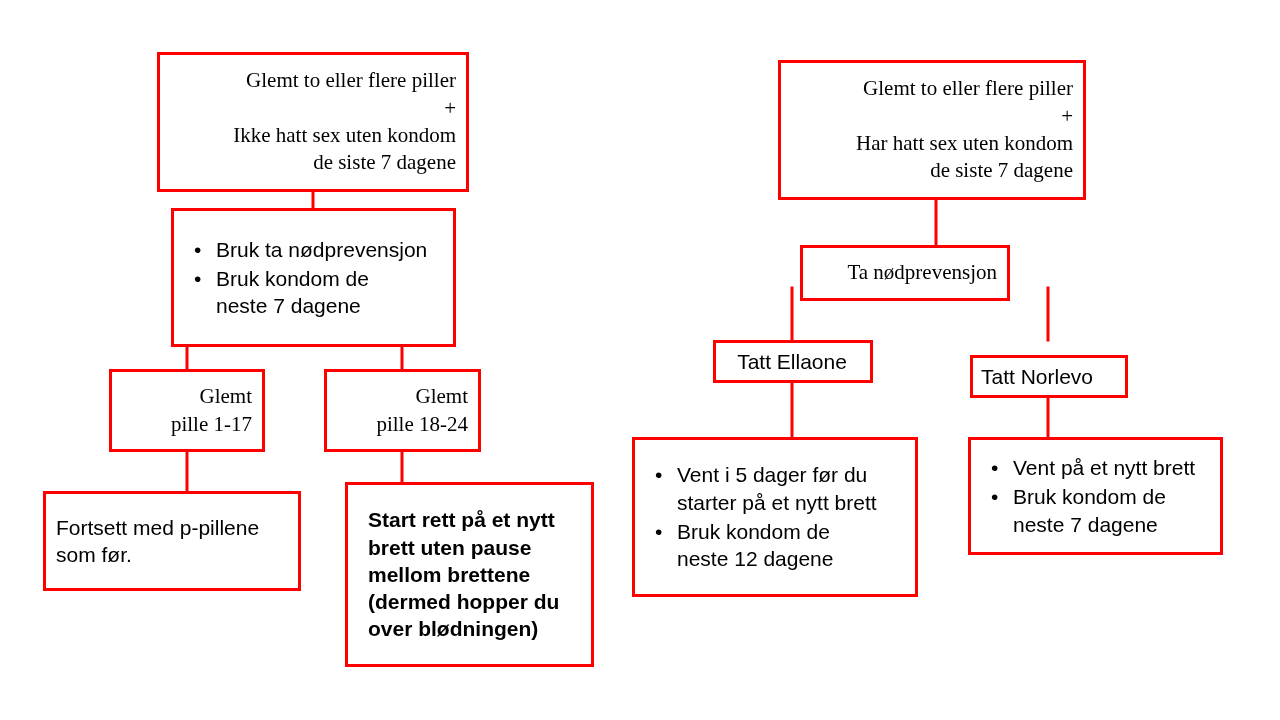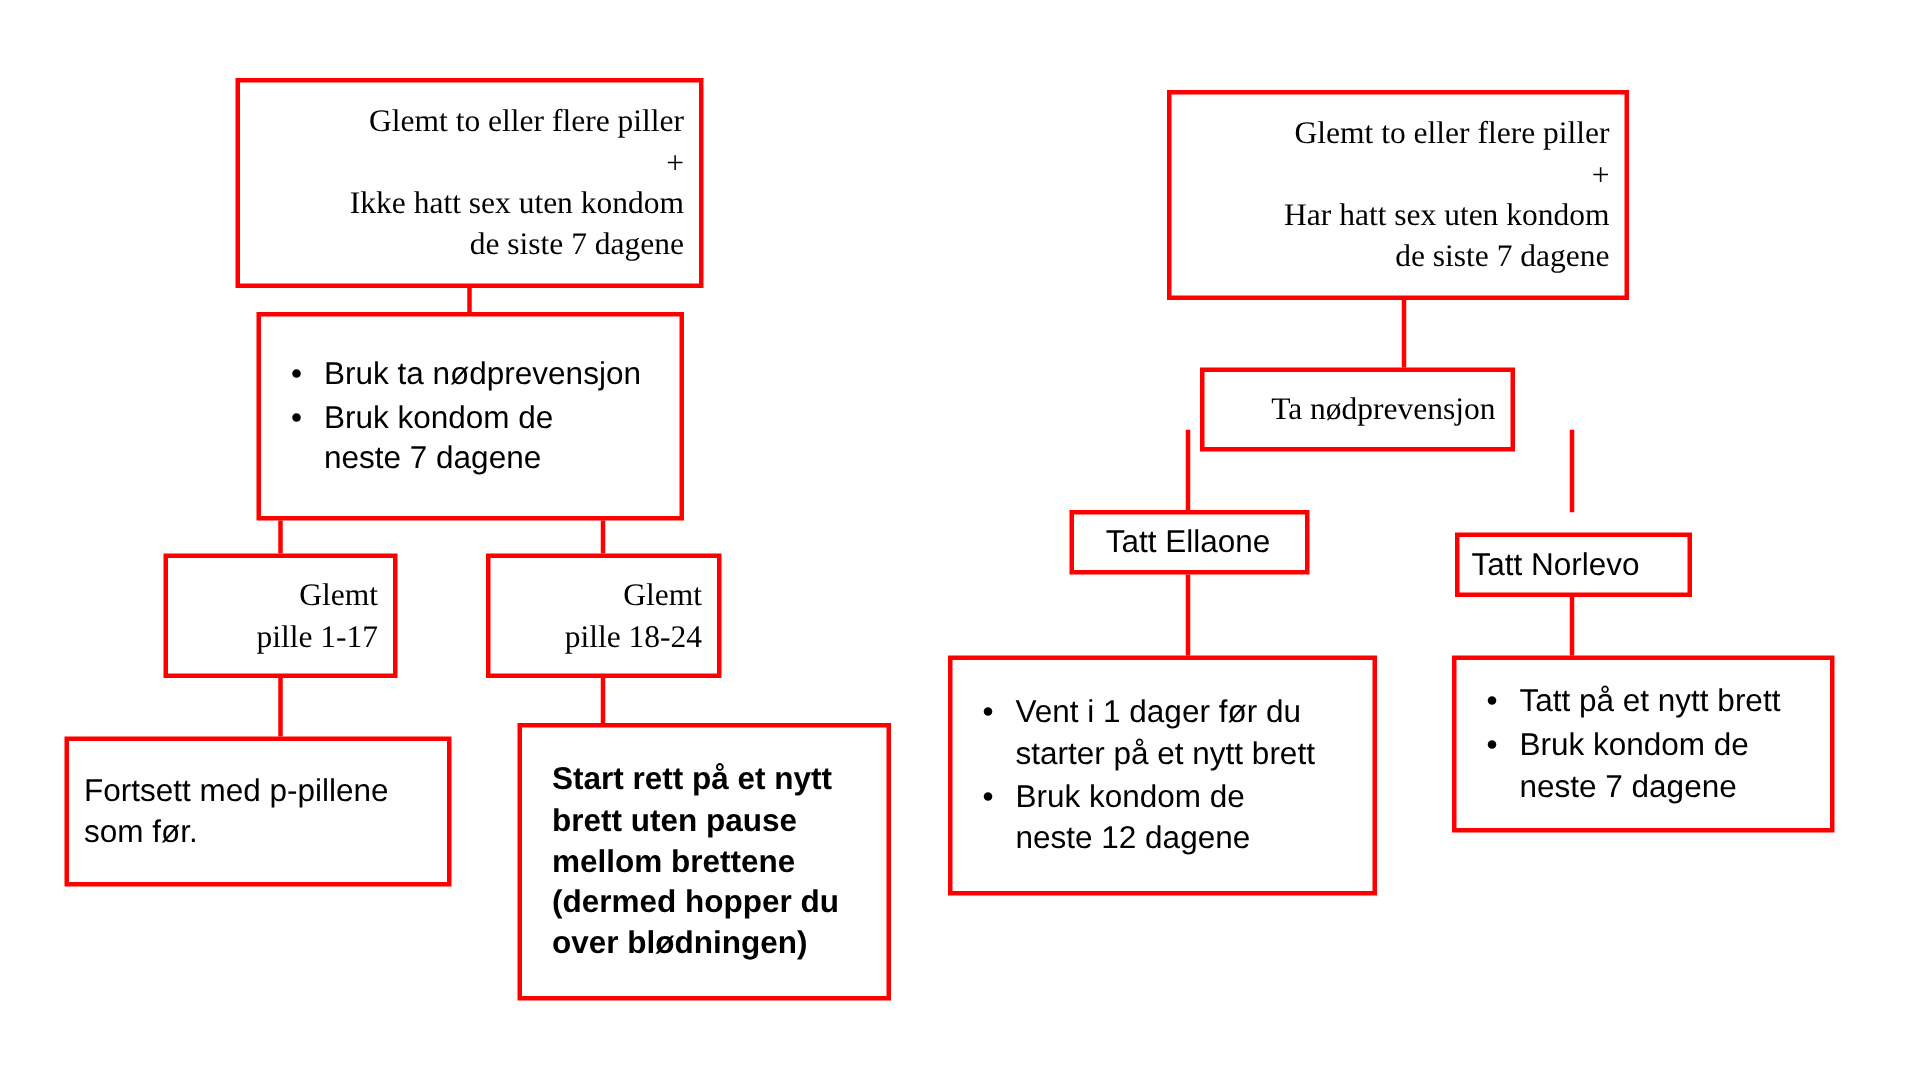--- a/index.html
+++ b/index.html
@@ -149,31 +149,31 @@
     <div class="node-text t-left" style="padding-left:8px;text-align:center;">Tatt Ellaone</div>
   </div>
 
   <div class="node plain" style="left:970px; top:355px; width:158px; height:43px;">
     <div class="node-text t-left" style="padding-left:8px;">Tatt Norlevo</div>
   </div>
 
   <div class="node" style="left:632px; top:437px; width:286px; height:160px;">
     <div class="bulletwrap">
       <ul class="bullets">
-        <li>Vent i 1 dager før du
+        <li>Vent i 5 dager før du
 starter på et nytt brett</li>
         <li>Bruk kondom de
 neste 12 dagene</li>
       </ul>
     </div>
   </div>
 
   <div class="node" style="left:968px; top:437px; width:255px; height:118px;">
     <div class="bulletwrap">
       <ul class="bullets">
-        <li>Tatt på et nytt brett</li>
+        <li>Vent på et nytt brett</li>
         <li>Bruk kondom de
 neste 7 dagene</li>
       </ul>
     </div>
   </div>
 
 </div>
 
 </body></html>

